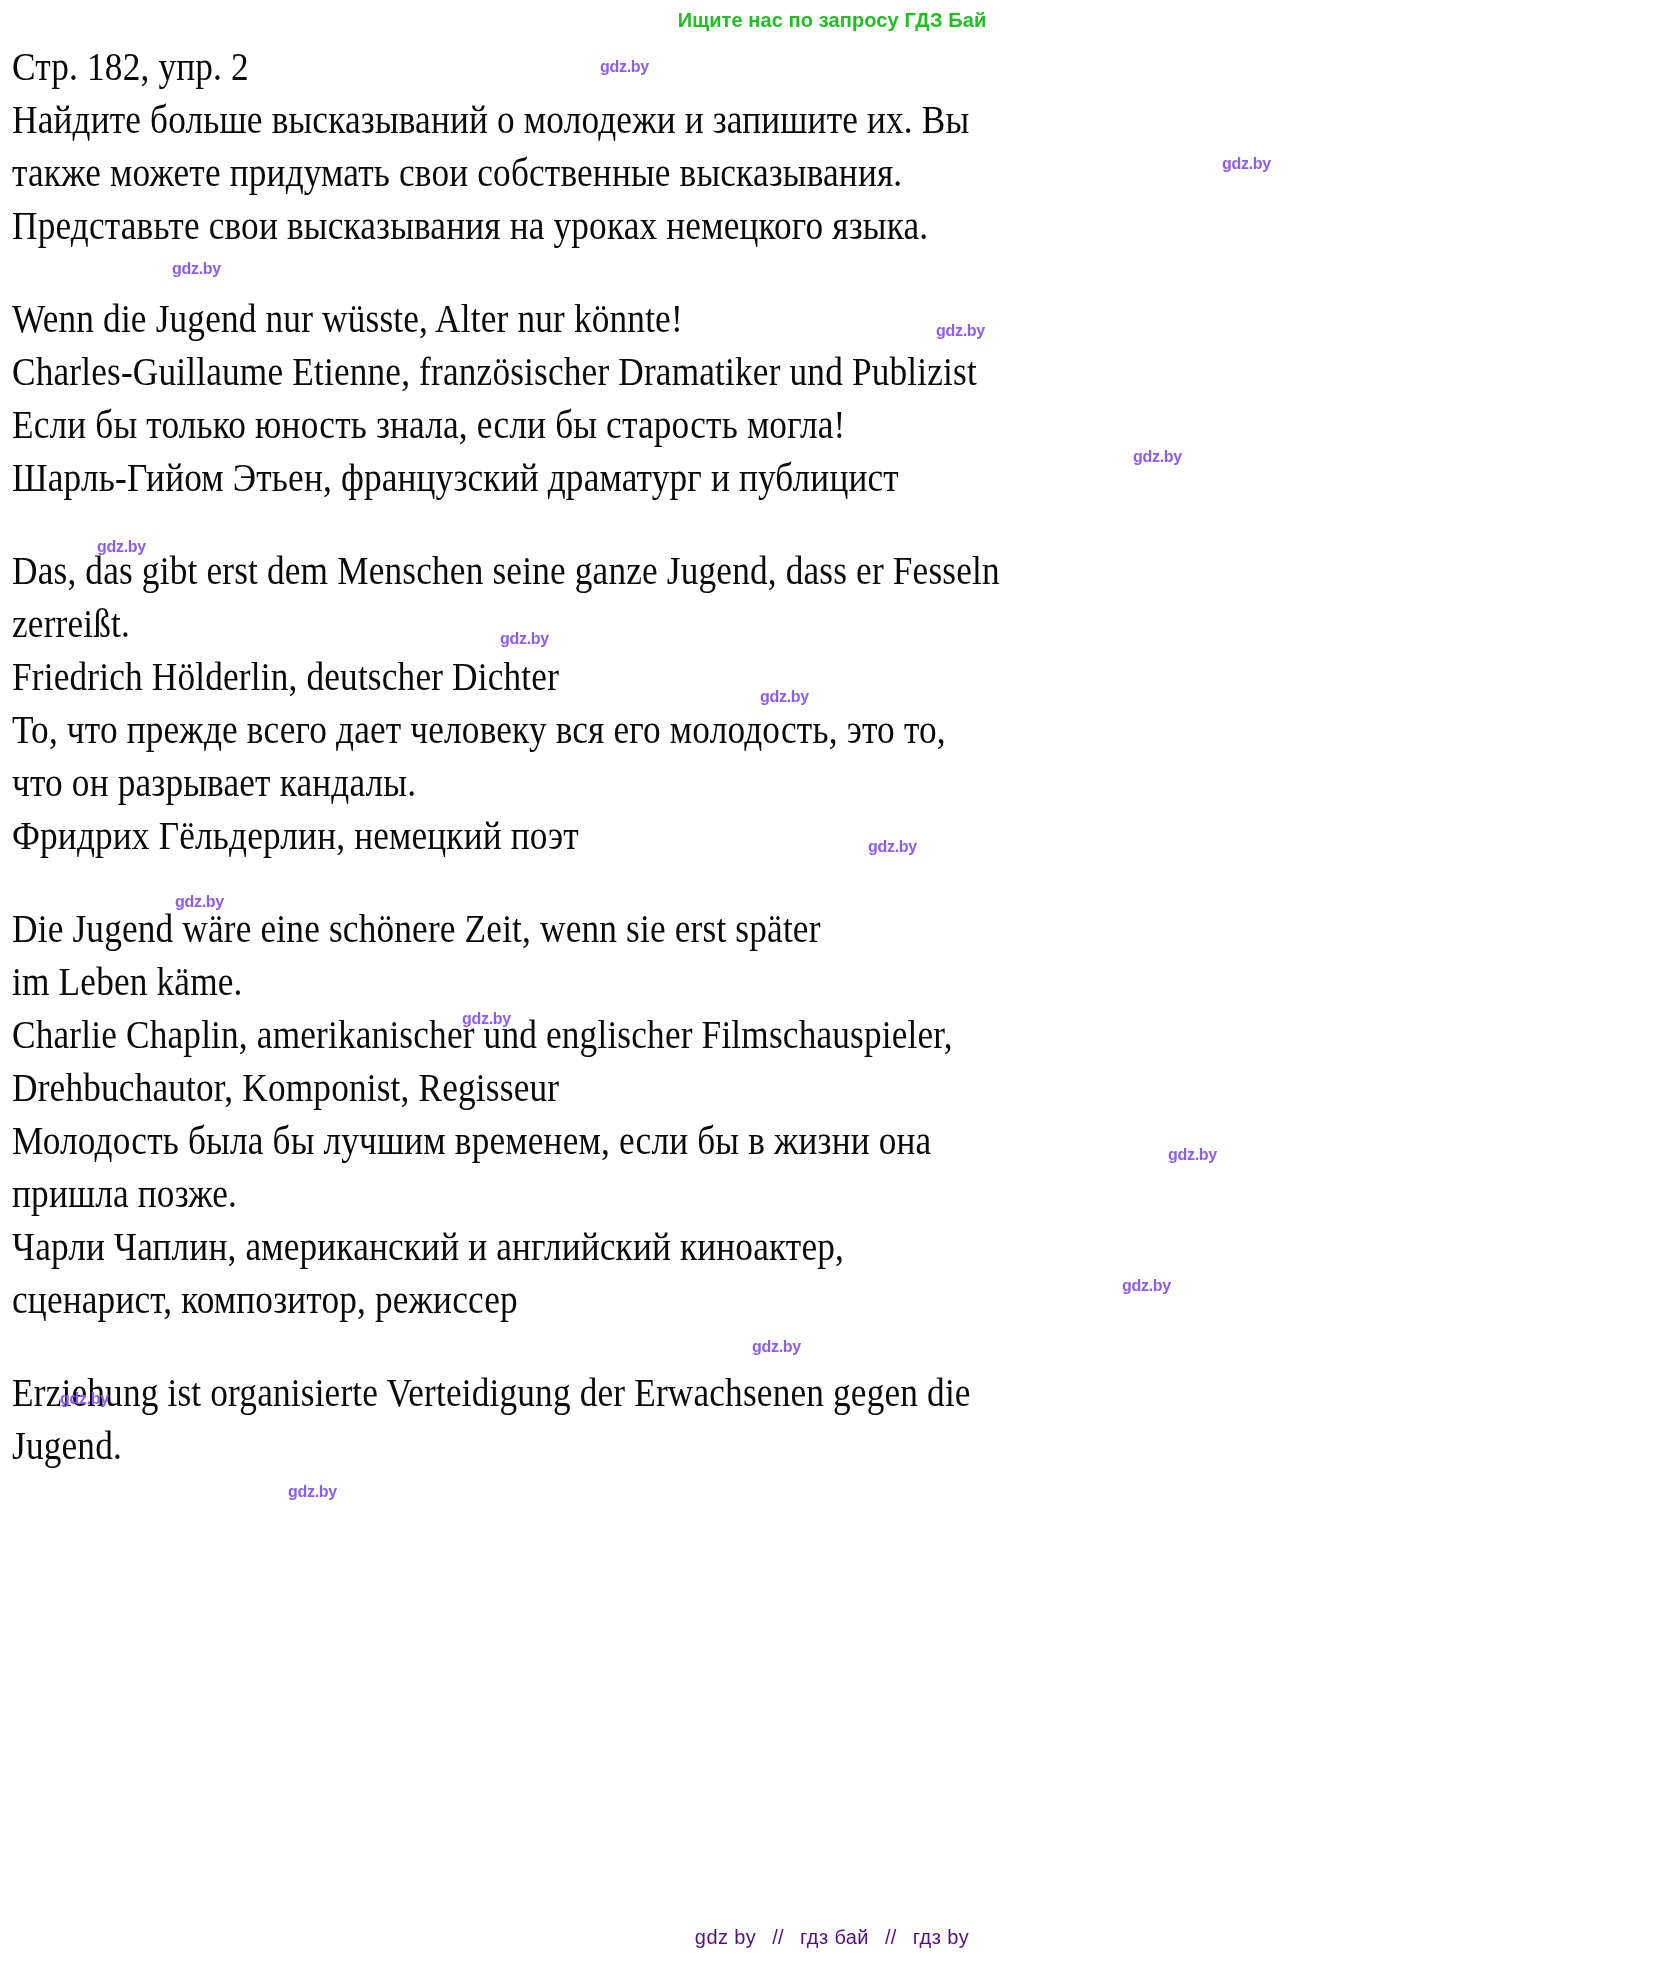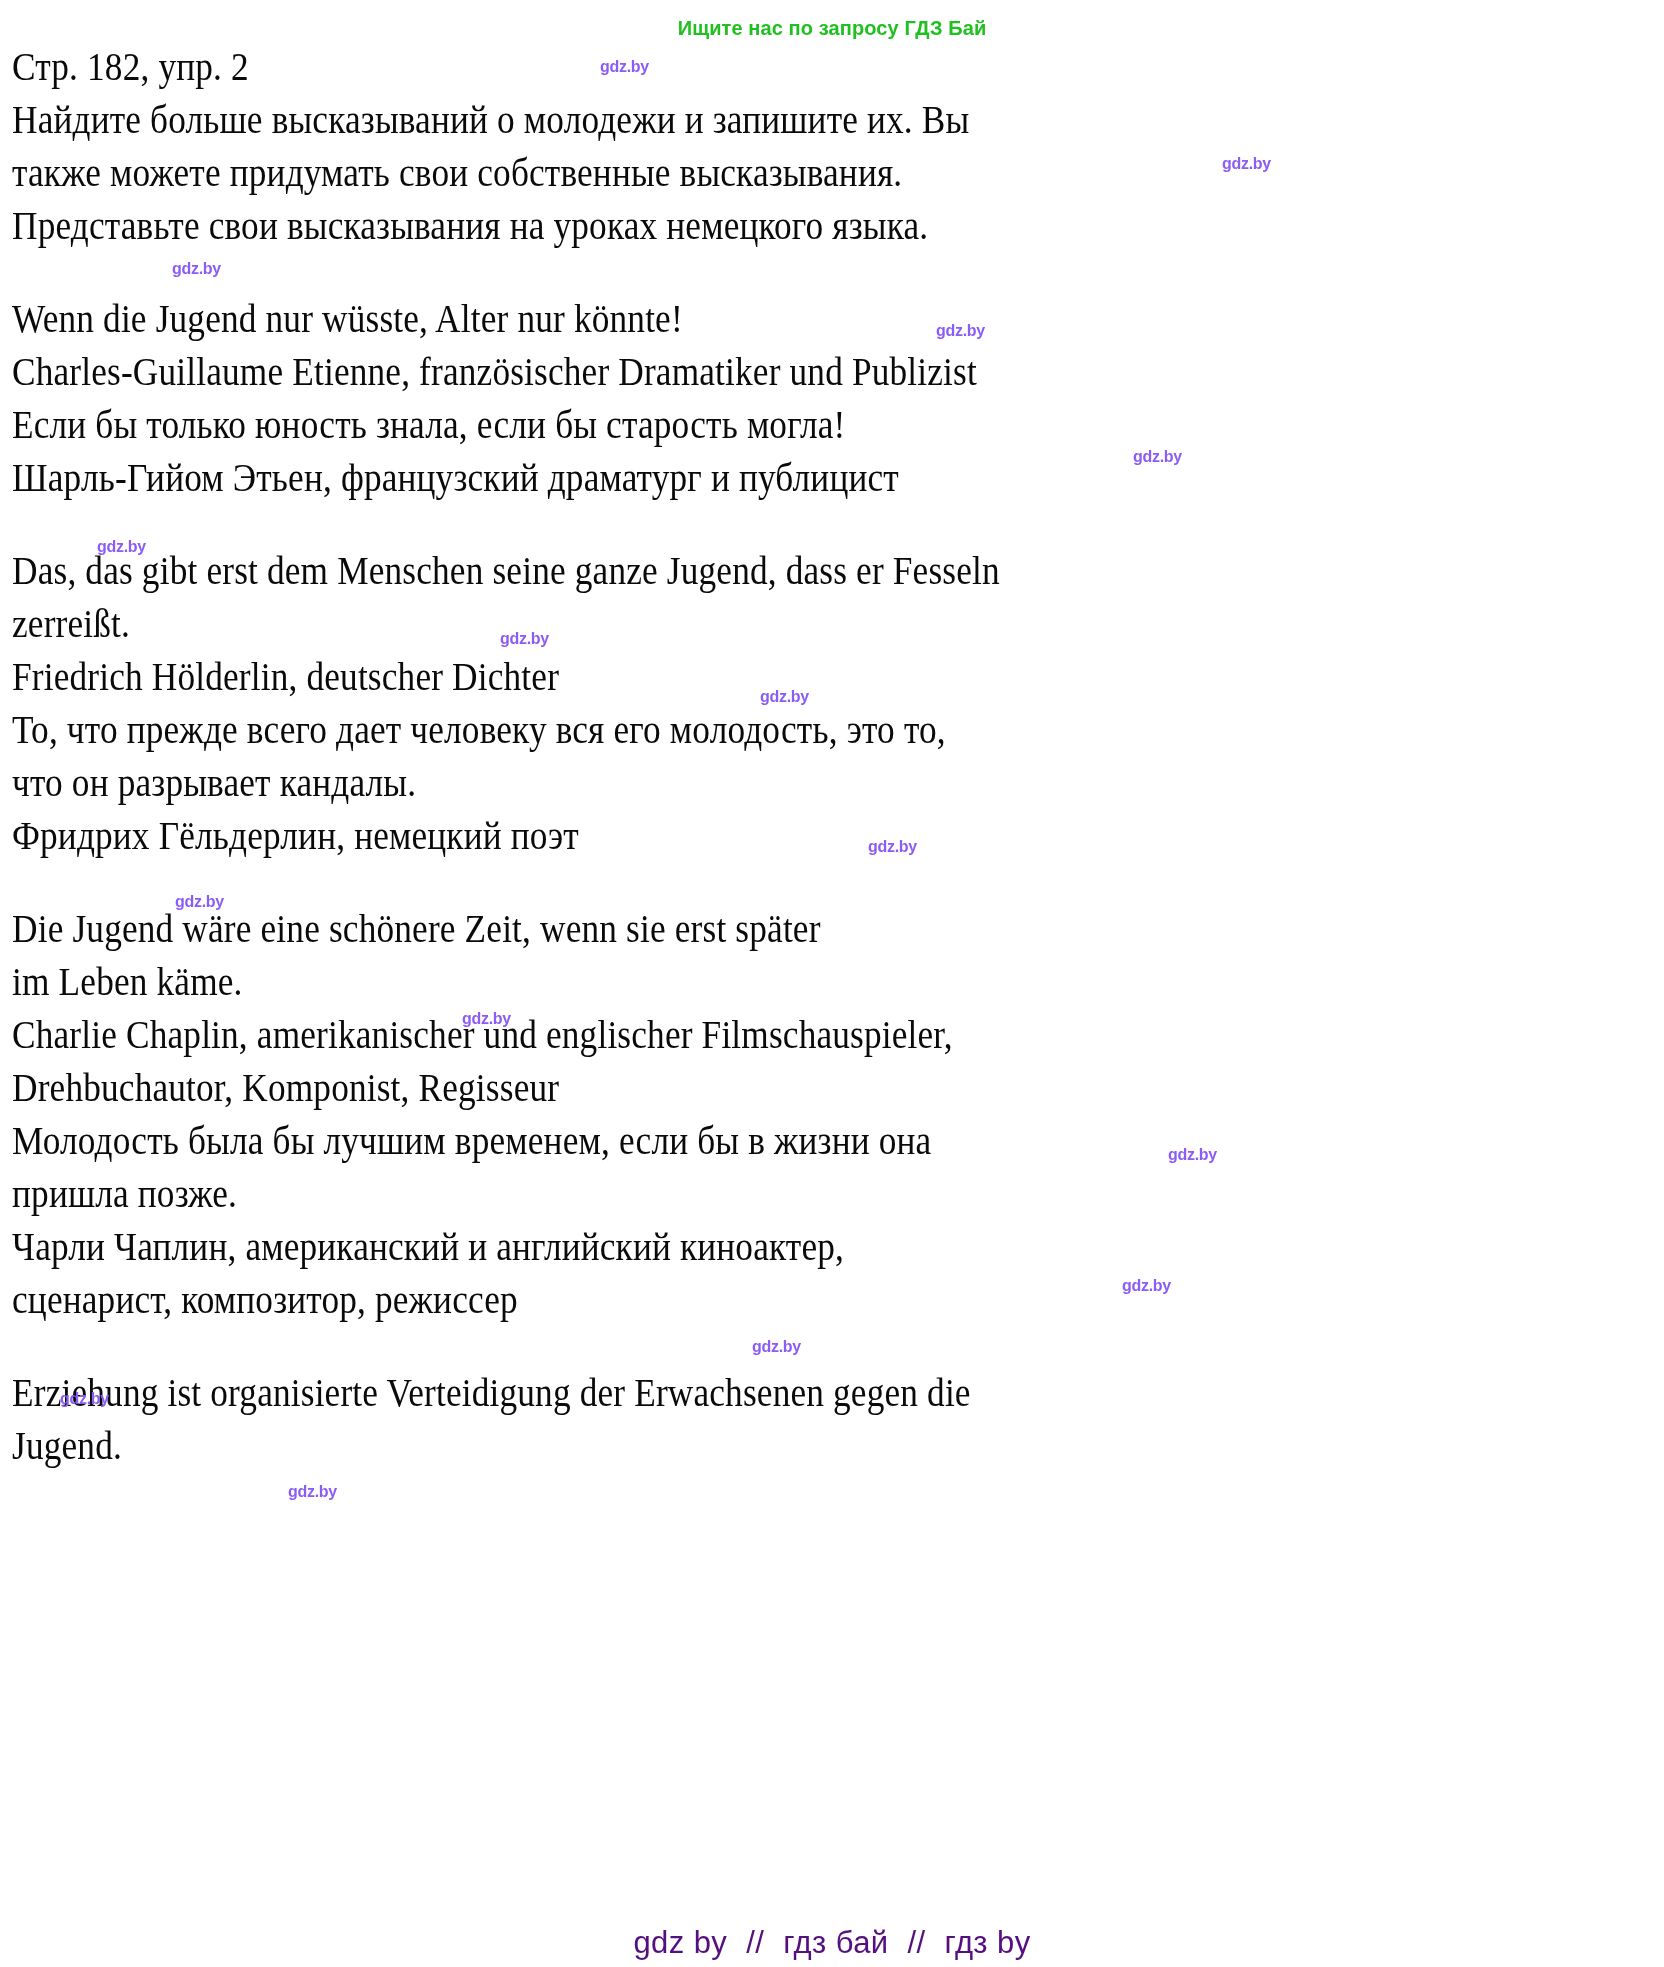--- a/index.html
+++ b/index.html
@@ -14,21 +14,21 @@
     height: 1967px;
     position: relative;
     font-family: "Liberation Serif", "DejaVu Serif", serif;
     color: #000000;
     overflow: hidden;
   }
 
   
   .promo-banner {
     position: absolute;
-    top: 16px;
+    top: 8px;
     left: 0;
     width: 100%;
     text-align: center;
     font-family: "Liberation Sans", "DejaVu Sans", sans-serif;
     font-size: 20px;
     font-weight: 700;
     color: #20c020;
     line-height: 24px;
     letter-spacing: 0.1px;
     white-space: nowrap;
@@ -64,25 +64,25 @@
     font-weight: 600;
     color: #8b5cf6;
     white-space: nowrap;
     letter-spacing: -0.3px;
   }
 
   
   .footer {
     position: absolute;
     left: 0;
-    bottom: 6px;
+    bottom: 18px;
     width: 100%;
     text-align: center;
     font-family: "Liberation Sans", "DejaVu Sans", sans-serif;
-    font-size: 31px;
+    font-size: 20px;
     color: #55107f;
     letter-spacing: 0.4px;
     white-space: nowrap;
   }
   .footer .sep { padding: 0 10px; }
 </style>
 </head>
 <body>
 
 <div class="promo-banner" style="color: rgb(32, 192, 32);">Ищите нас по запросу ГДЗ Бай</div>

